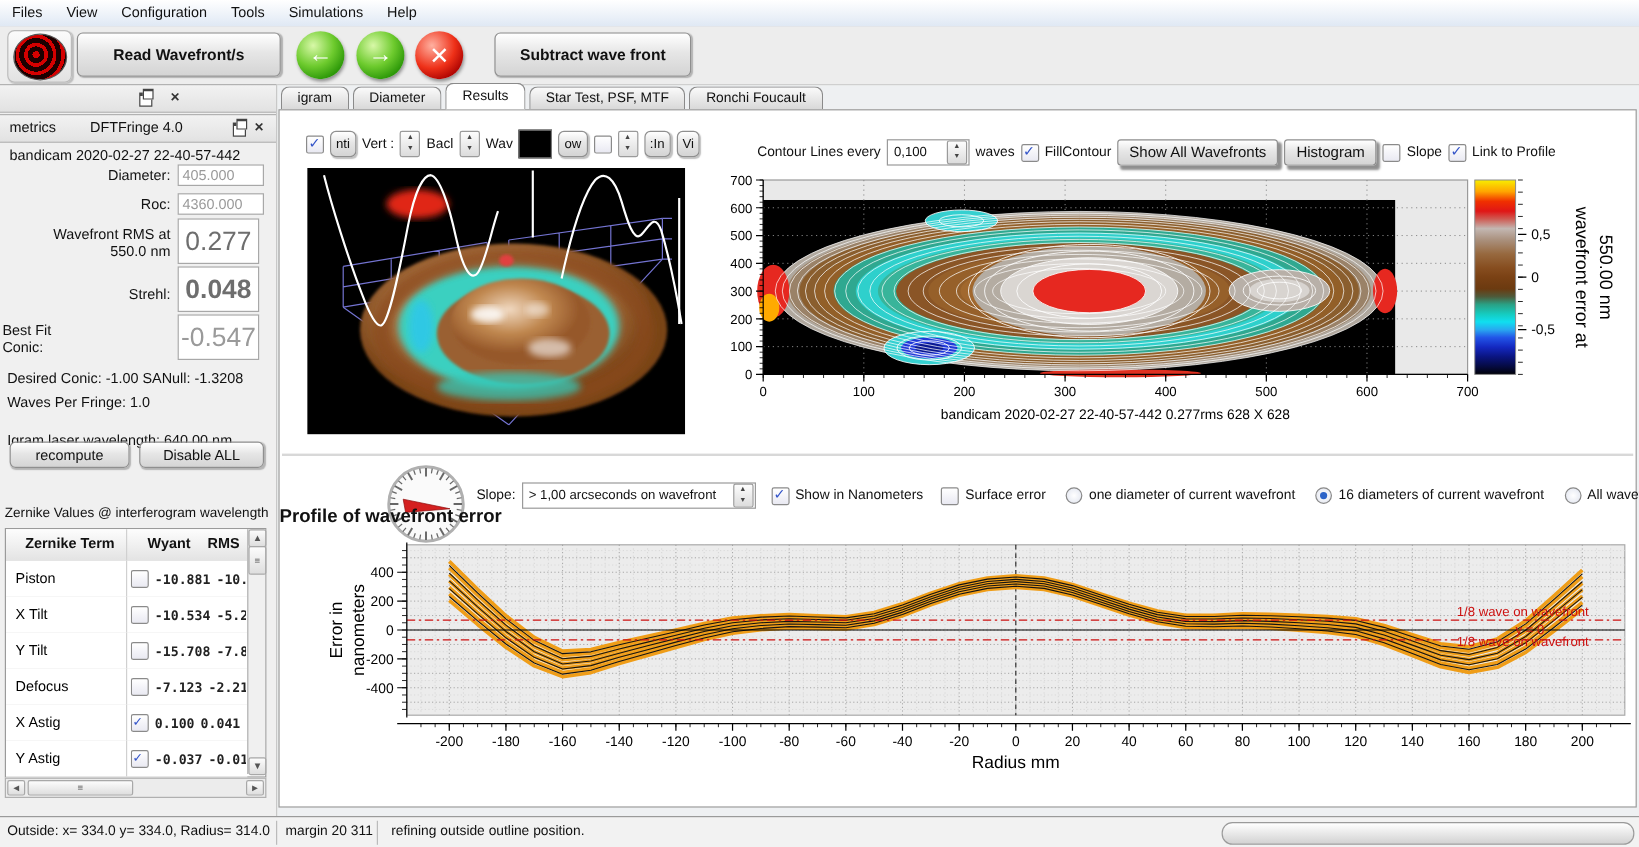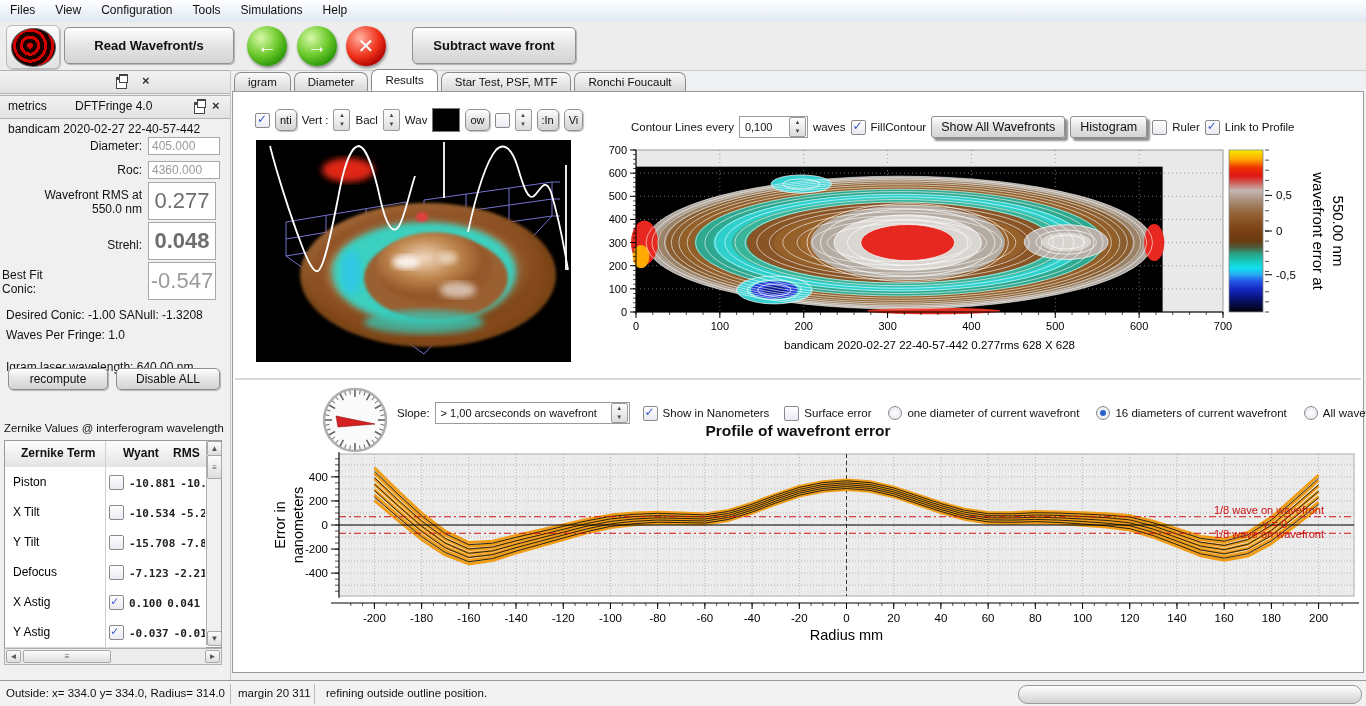--- a/index.html
+++ b/index.html
@@ -59,21 +59,21 @@
   background:linear-gradient(#fafafa,#d8d8d8);margin-right:3px;font-size:11.5px;cursor:pointer;white-space:nowrap}
 .tab.active{height:21px;line-height:21px;background:#fff;position:relative;z-index:5}
 #content{position:absolute;left:232px;top:91px;width:1130px;height:580px;background:#fff;border:1px solid #9a9a9a}
 .toolrow{position:absolute;display:flex;align-items:center;gap:5px}
 .mini-btn{height:22px;padding:0 4px;font-size:11px}
 .swatch{width:26px;height:22px;background:#000;border:1px solid #777;flex:none;cursor:pointer}
 .combo{position:relative;background:#fff;border:1px solid #9a9a9a;height:20px;line-height:20px;font-size:11px;padding:0 20px 0 5px;white-space:nowrap;cursor:pointer}
 .combo .spin{position:absolute;right:1px;top:0px;height:18px}
 .shadow-btn{box-shadow:3px 3px 2px #8f8f8f;border-radius:3px;font-size:12.5px;height:22px;padding:0 9px}
 #divider{position:absolute;left:2px;top:286px;width:1126px;height:2px;background:#d8d8d8}
-#profile-title{position:absolute;left:0;top:330px;width:1130px;text-align:center;font-weight:bold;font-size:15.5px}
+#profile-title{position:absolute;left:0;top:330px;width:1130px;font-weight:bold;font-size:15.5px}
 
 #statusbar{position:absolute;left:0;top:680px;width:1366px;height:26px;background:#f2f2f2;border-top:1px solid #9a9a9a;font-size:11.5px}
 .status-sep{position:absolute;top:3px;width:1px;height:20px;background:#bbb}
 #progress{position:absolute;left:1018px;top:4px;width:342px;height:17px;border:1px solid #9a9a9a;border-radius:9px;
   background:linear-gradient(#ffffff,#d2d2d2)}
 text{font-family:"Liberation Sans","DejaVu Sans",sans-serif}
 </style>
 </head>
 <body>
 
@@ -311,21 +311,21 @@
           <span>▲</span>
           <span>▼</span>
         </span>
     </span>
     <span class="ctl-label">waves</span>
     <span class="cb on"></span>
     <span class="ctl-label">FillContour</span>
     <button class="btn shadow-btn">Show All Wavefronts</button>
     <button class="btn shadow-btn">Histogram</button>
     <span class="cb"></span>
-    <span class="ctl-label">Ruler</span>
+    <span class="ctl-label">Slope</span>
     <span class="cb on"></span>
     <span class="ctl-label">Link to Profile</span>
   </div>
 
   <svg id="svg-contour" style="position:absolute;left:368px;top:50px" width="762" height="230">
       <rect x="35" y="8" width="587" height="162" fill="#e9e9e9" stroke="#9a9a9a" stroke-width="1"></rect>
       <rect x="35" y="24.66285714285715" width="526.6228571428571" height="145.33714285714285" fill="#000"></rect>
       <line x1="118.85714285714286" y1="8" x2="118.85714285714286" y2="170" stroke="#888" stroke-width="0.8" stroke-dasharray="1,3"></line>
       <line x1="35" y1="146.85714285714286" x2="622" y2="146.85714285714286" stroke="#888" stroke-width="0.8" stroke-dasharray="1,3"></line>
       <line x1="202.71428571428572" y1="8" x2="202.71428571428572" y2="170" stroke="#888" stroke-width="0.8" stroke-dasharray="1,3"></line>

